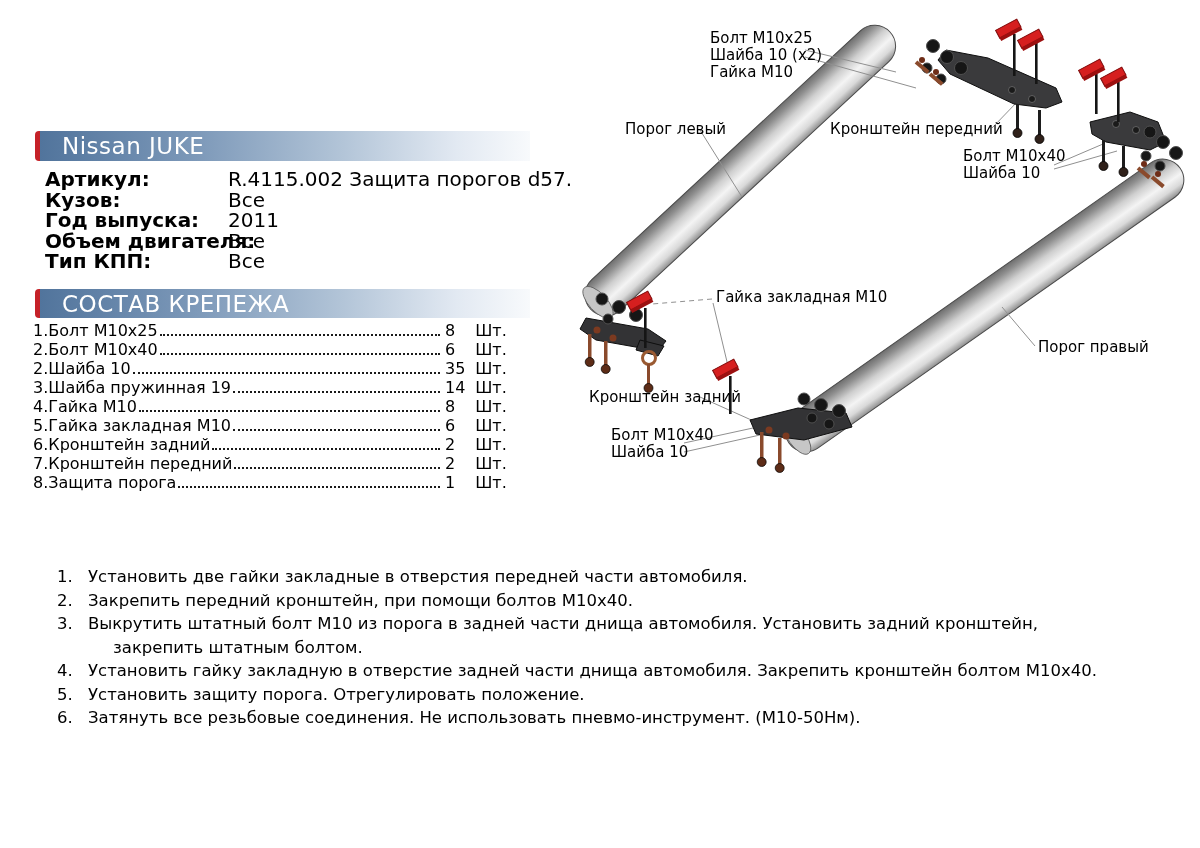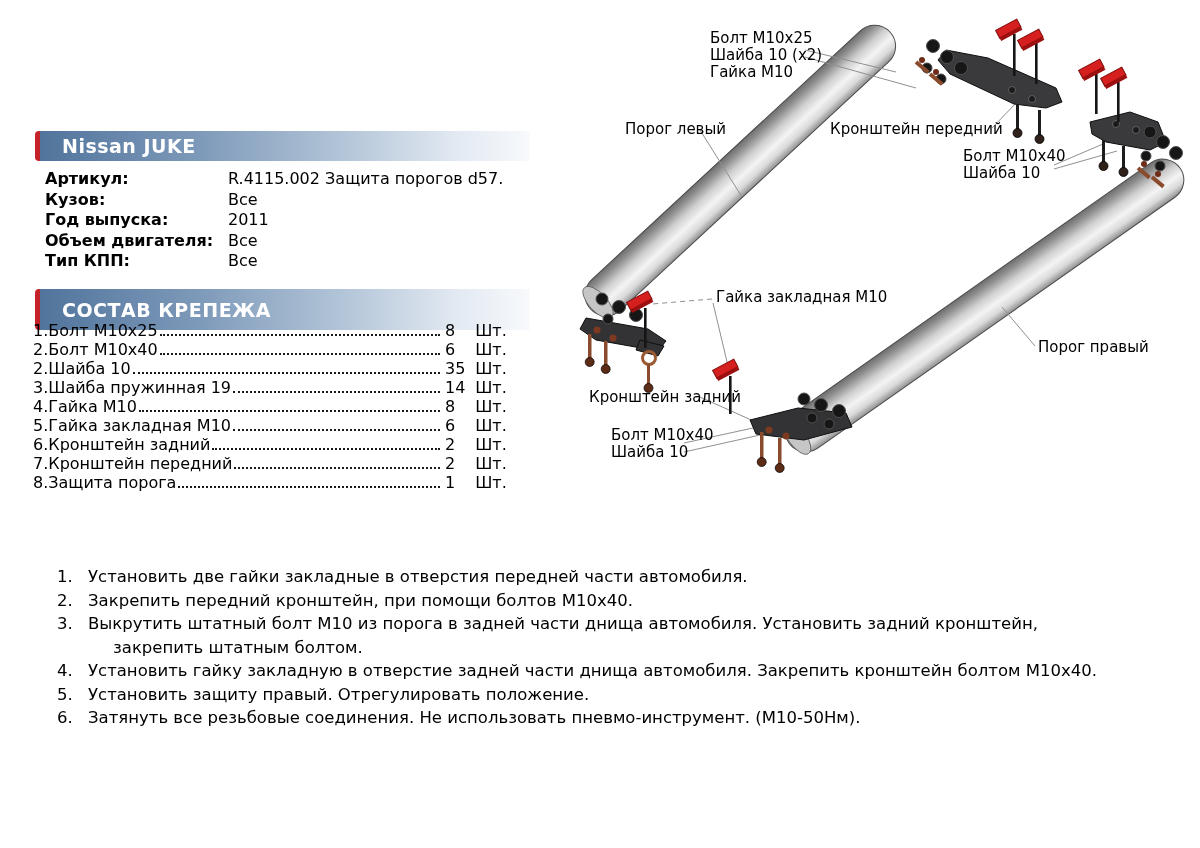--- a/index.html
+++ b/index.html
@@ -5,24 +5,24 @@
   html,body{margin:0;padding:0;background:#fff;}
   #page{position:relative;width:1200px;height:848px;background:#fff;overflow:hidden;
         font-family:"DejaVu Sans","Liberation Sans",sans-serif;color:#000;}
 
   
   .bar{position:absolute;height:30px;
        background:linear-gradient(90deg,#51749c 0%,#7d99b9 32%,#b3c5d8 62%,#e2e9f2 85%,#f8fafc 100%);
        display:flex;align-items:center;}
   .bar-accent{position:absolute;left:-5px;top:0;width:5px;height:100%;
        background:#c52128;border-radius:4px 0 0 4px;}
-  .bar-label{padding-left:22px;font-size:19px;font-weight:bold;color:#fff;letter-spacing:.5px;white-space:nowrap;}
-
-  
-  #info{position:absolute;left:45px;top:169px;font-size:16px;line-height:20.5px;}
+  .bar-label{padding-left:22px;font-size:23px;font-weight:normal;color:#fff;letter-spacing:.5px;white-space:nowrap;}
+
+  
+  #info{position:absolute;left:45px;top:169px;font-size:20px;line-height:20.5px;}
   .info-row{display:grid;grid-template-columns:183px auto;}
   .info-label{font-weight:bold;white-space:nowrap;}
   .info-value{white-space:nowrap;}
 
   
   #parts-list{position:absolute;left:33px;top:321px;width:478px;font-size:16px;}
   .part-row{display:flex;align-items:baseline;height:19px;white-space:nowrap;}
   .pnum,.pname{white-space:pre;}
   .dots{flex:1;border-bottom:2px dotted #1a1a1a;margin:0 5px 3px 2px;min-width:10px;}
   .pqty{width:26px;}
@@ -242,21 +242,21 @@
     <div class="info-row">
         <span class="info-label">Объем двигателя:</span>
         <span class="info-value">Все</span>
       </div>
     <div class="info-row">
         <span class="info-label">Тип КПП:</span>
         <span class="info-value">Все</span>
       </div>
   </div>
 
-  <div class="bar" style="left:40px;top:289px;width:490px;height:41px;">
+  <div class="bar" style="left:40px;top:289px;width:490px;height:29px;">
     <div class="bar-accent"></div>
     <span class="bar-label">СОСТАВ КРЕПЕЖА</span>
   </div>
 
   <div id="parts-list">
     <div class="part-row">
         <span class="pnum">1.</span>
         <span class="pname">Болт М10х25</span>
         <span class="dots"></span>
         <span class="pqty">8</span>
@@ -334,21 +334,21 @@
         <span class="s-num">3.</span>
         <span class="s-line">Выкрутить штатный болт М10 из порога в задней части днища автомобиля. Установить задний кронштейн,</span>
         <div class="s-cont">закрепить штатным болтом.</div>
       </div>
     <div class="step">
         <span class="s-num">4.</span>
         <span class="s-line">Установить гайку закладную в отверстие задней части днища автомобиля. Закрепить кронштейн болтом М10х40.</span>
       </div>
     <div class="step">
         <span class="s-num">5.</span>
-        <span class="s-line">Установить защиту правый. Отрегулировать положение.</span>
+        <span class="s-line">Установить защиту порога. Отрегулировать положение.</span>
       </div>
     <div class="step">
         <span class="s-num">6.</span>
         <span class="s-line">Затянуть все резьбовые соединения. Не использовать пневмо-инструмент. (М10-50Нм).</span>
       </div>
   </div>
 
 </div>
 
 </body></html>

